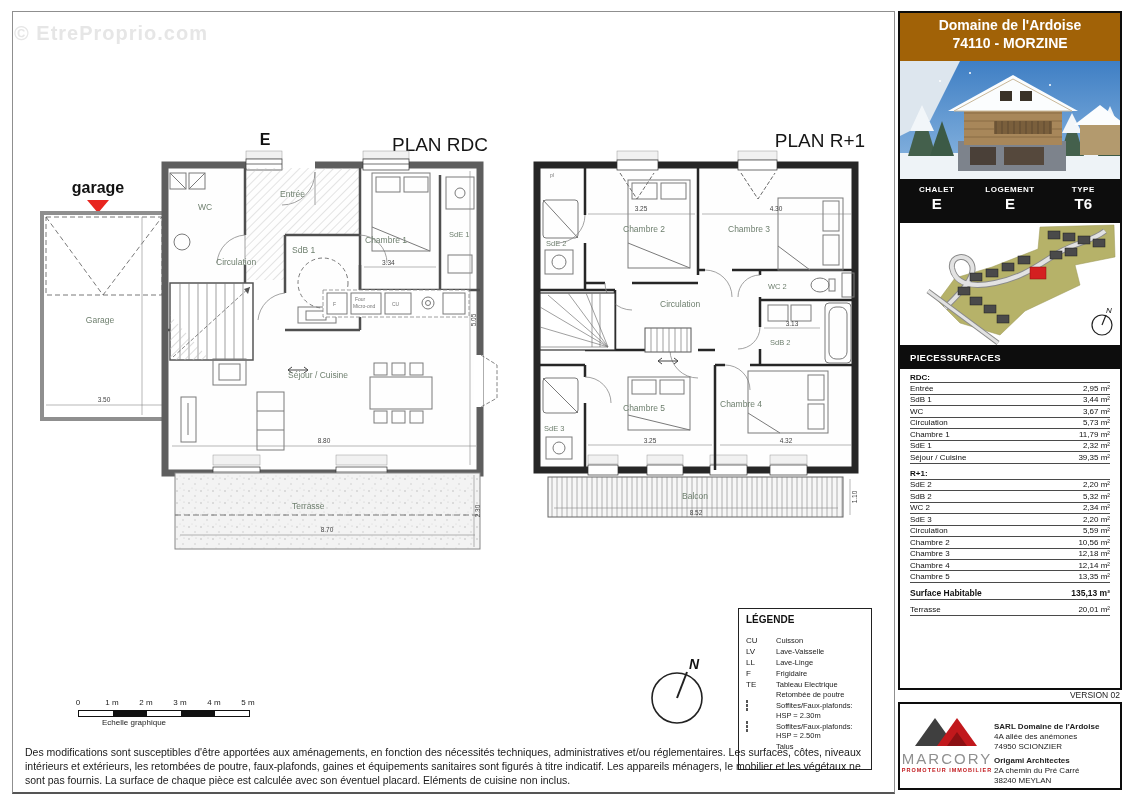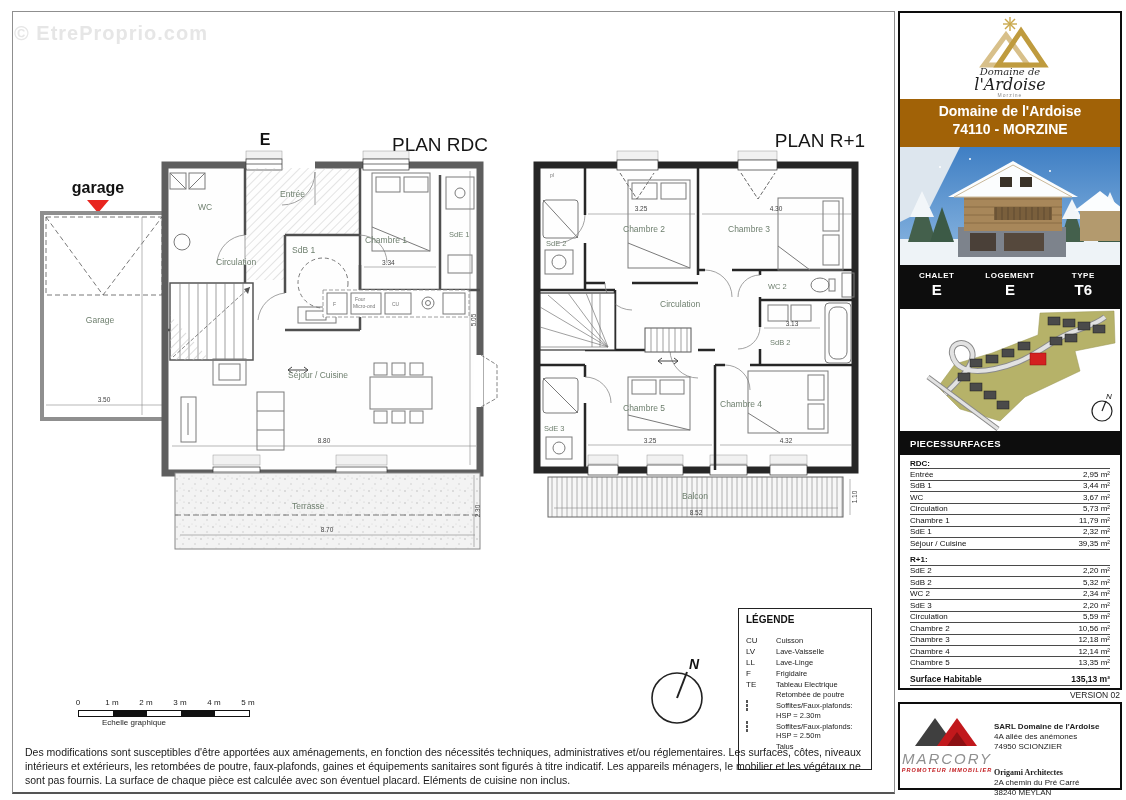--- a/index.html
+++ b/index.html
@@ -63,26 +63,26 @@
   #sb-table{flex:1;padding:3px 10px 0;overflow:hidden;}
   .trow{display:flex;justify-content:space-between;border-bottom:1px solid #4a4a4a;
      font-size:8px;line-height:1.18;padding:0.5px 0;color:#111;}
   .trow.head{font-weight:bold;}
   .trow.total{font-weight:bold;font-size:8.5px;}
   .tgap{height:5px;}
   #version{left:898px;top:690px;width:222px;text-align:right;font-size:8.5px;color:#222;}
   
   #sb-footer{left:898px;top:702px;width:224px;height:88px;border:2px solid #0d0d0d;box-sizing:border-box;
      background:#fff;display:flex;}
-  #mk-logo{width:94px;flex:none;text-align:center;padding-top:4px;font-style:italic;}
+  #mk-logo{width:94px;flex:none;text-align:center;padding-top:4px;}
   #mk-logo .mk-name{font-size:15px;letter-spacing:2px;color:#8f8f8f;margin-top:-2px;}
   #mk-logo .mk-sub{font-size:5.5px;letter-spacing:1px;color:#c1181c;font-weight:bold;}
   #mk-addr{flex:1;font-size:8px;line-height:1.25;padding-top:18px;color:#222;}
   #mk-addr .b{font-weight:bold;}
-  #mk-addr .blk2{margin-top:16px;font-family:Liberation Serif, serif;}
+  #mk-addr .blk2{margin-top:4px;}
 </style>
 </head>
 <body>
 
 <div id="page">
 
   <div class="abs" id="watermark">© EtreProprio.com</div>
   <div class="abs" id="doc-frame"></div>
 
   <svg class="abs" style="left:30px;top:115px;" width="470" height="470" viewBox="0 0 470 470">
@@ -442,35 +442,20 @@
     <span class="num" style="left:144px">4 m</span>
     <span class="num" style="left:178px">5 m</span>
     <div class="bar"></div>
     <div class="cap">Echelle graphique</div>
   </div>
 
   <div class="abs" id="disclaimer">Des modifications sont susceptibles d'être apportées aux aménagements, en fonction des nécessités techniques, administratives et/ou réglementaires. Les surfaces, côtes, niveaux intérieurs et extérieurs, les retombées de poutre, faux-plafonds, gaines et équipements sanitaires sont figurés à titre indicatif. Les appareils ménagers, le mobilier et les végétaux ne sont pas fournis. La surface de chaque pièce est calculée avec son éventuel placard. Eléments de cuisine non inclus.</div>
 
   <div class="abs" id="sidebar">
 
-    <div id="sb-logo">
-      <svg width="220" height="86" viewBox="0 0 220 86">
-        <g stroke="#c9a84c" stroke-width="1.4">
-          <line x1="110" y1="4" x2="110" y2="18"></line>
-            <line x1="103" y1="11" x2="117" y2="11"></line>
-          <line x1="105" y1="6" x2="115" y2="16"></line>
-            <line x1="115" y1="6" x2="105" y2="16"></line>
-        </g>
-        <polygon points="84,52 106,22 128,52" fill="none" stroke="#d8c08a" stroke-width="5"></polygon>
-        <polygon points="98,52 121,18 144,52" fill="none" stroke="#bf9b3e" stroke-width="5"></polygon>
-        <text x="110" y="62" text-anchor="middle" font-family="DejaVu Serif, serif" font-style="italic" font-size="10" fill="#2a2a2a">Domaine de</text>
-        <text x="110" y="77" text-anchor="middle" font-family="DejaVu Serif, serif" font-style="italic" font-size="16" fill="#1c1c1c">l'Ardoise</text>
-        <text x="110" y="84" text-anchor="middle" font-size="5" fill="#8a8a8a" letter-spacing="1">Morzine</text>
-      </svg>
-    </div>
 
     <div id="sb-title">
       <div>Domaine de l'Ardoise</div>
       <div>74110 - MORZINE</div>
     </div>
 
     <svg id="sb-photo" width="220" height="118" viewBox="0 0 220 118" preserveAspectRatio="none">
       <defs>
           <linearGradient id="sky" x1="0" y1="0" x2="0" y2="1">
         <stop offset="0" stop-color="#3f7fc4"></stop>

